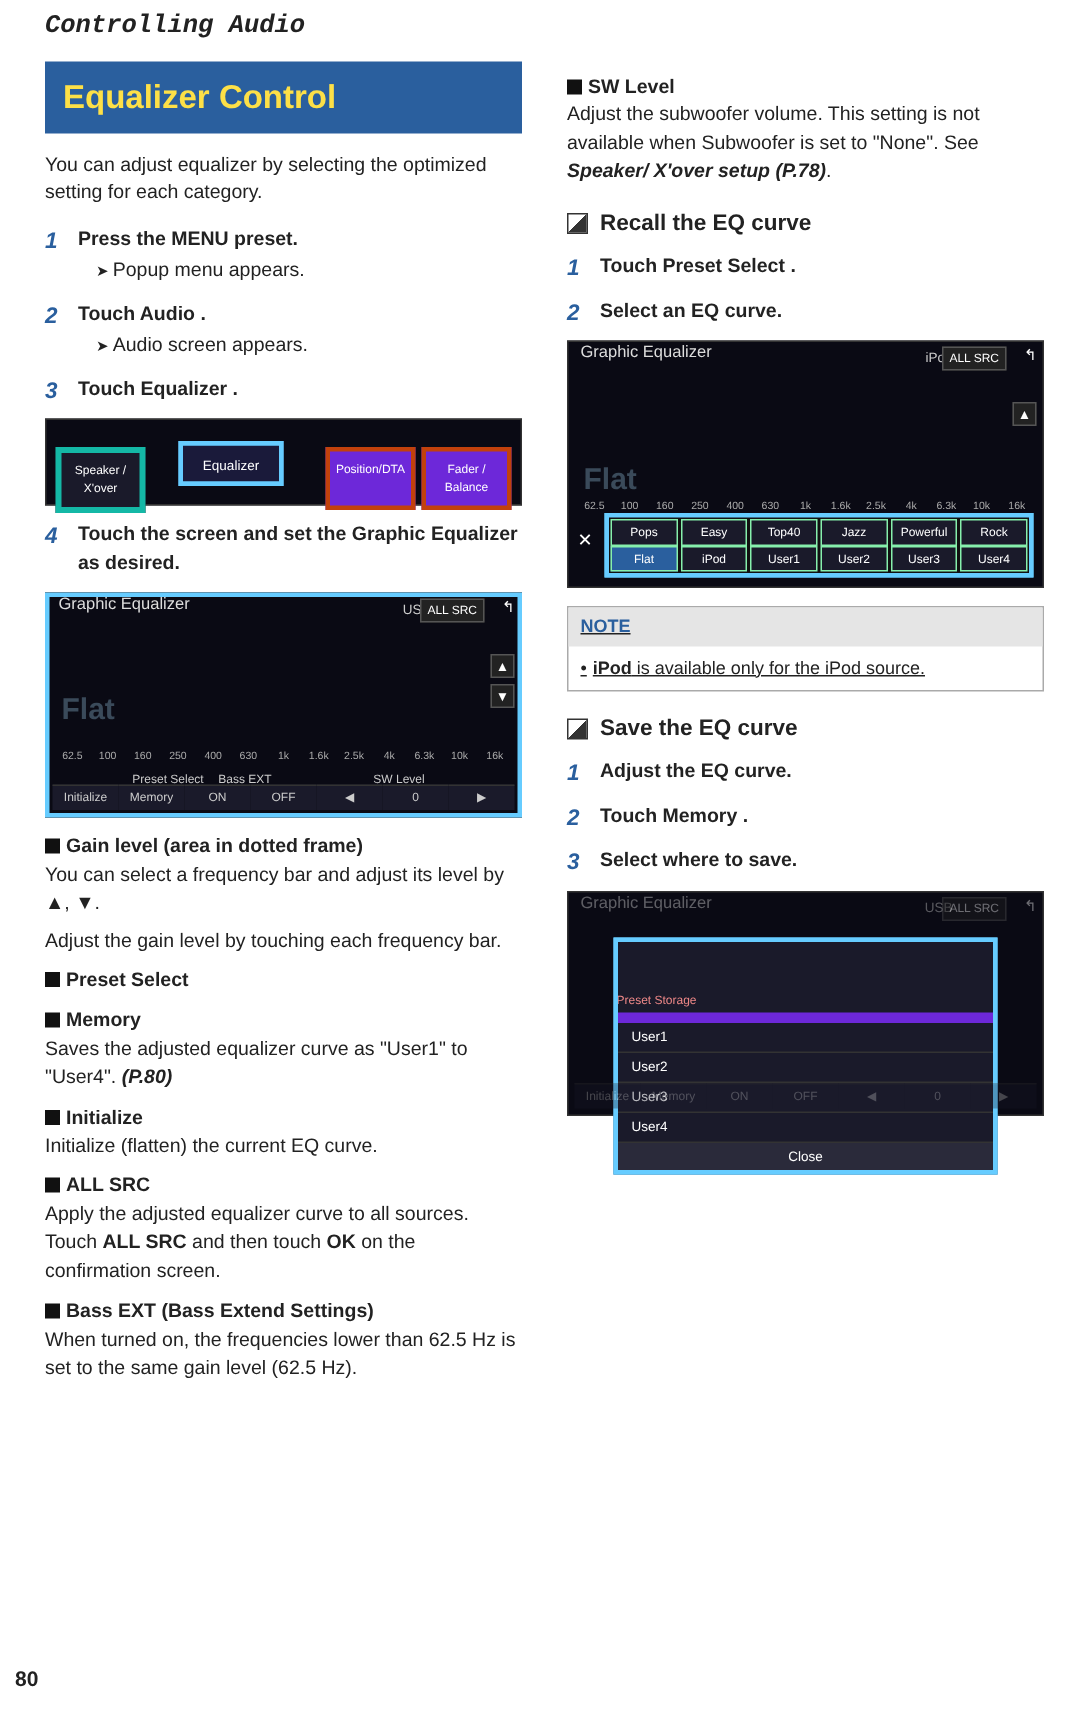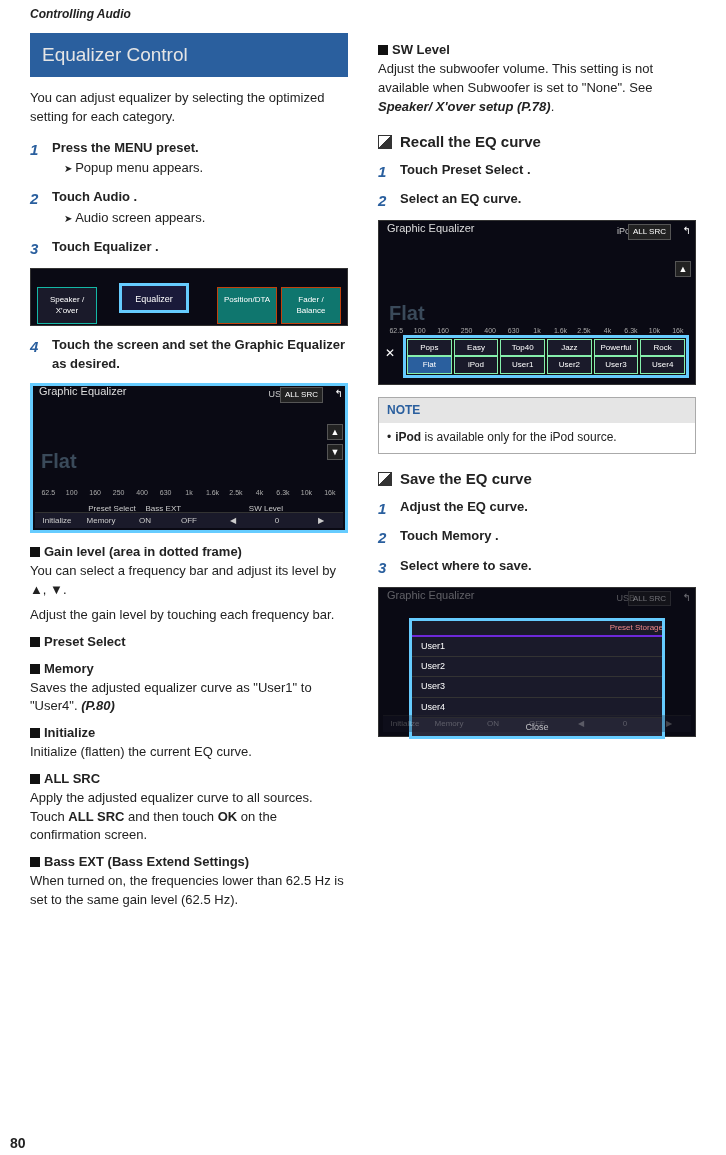--- a/index.html
+++ b/index.html
@@ -1,20 +1,20 @@
 <!DOCTYPE html>
 <html><head>
 <meta charset="utf-8">
 <style>
   * { box-sizing: border-box; margin: 0; padding: 0; }
   body { font-family: "Helvetica Neue", Arial, sans-serif; font-size: 13px; line-height: 1.45; color: #222; width: 726px; padding: 0 30px 30px; }
-  .header-bar { font-style: italic; font-weight: bold; font-size: 12px; padding: 6px 0; }
+  .header-bar { font-style: italic; font-weight: bold; font-size: 17px; padding: 6px 0; font-family: Liberation Mono, monospace; }
   .columns { display: flex; gap: 30px; margin-top: 4px; }
   .col { flex: 1; min-width: 0; }
-  .section-title { background: #2a5f9e; color: #e5e5e5; font-weight: normal; font-size: 19px; padding: 8px 12px; margin-bottom: 12px; }
+  .section-title { background: #2a5f9e; color: #fde047; font-weight: bold; font-size: 22px; padding: 8px 12px; margin-bottom: 12px; }
   .intro { margin-bottom: 12px; }
   .step { display: flex; gap: 8px; margin-bottom: 8px; }
   .step-num { color: #2a5f9e; font-weight: bold; font-style: italic; font-size: 15px; min-width: 14px; }
   .step-body { flex: 1; }
   .step-body p { margin-bottom: 2px; }
   .result { padding-left: 12px; margin-top: 2px; }
   .result::before { content: "➤ "; font-size: 10px; }
   .bt { font-weight: bold; }
   .img-placeholder { background: #0a0a14; color: #fff; font-size: 10px; position: relative; margin: 4px 0 10px; border: 1px solid #333; }
   .img-placeholder.small { height: 58px; }
@@ -32,40 +32,40 @@
   .img-placeholder .bottom-controls-u span { flex: 1; text-align: center; color: #ccc; }
   .img-placeholder .updn { position: absolute; right: 4px; top: 40px; display: flex; flex-direction: column; gap: 4px; }
   .img-placeholder .updn span { width: 16px; height: 16px; background: #222; border: 1px solid #555; text-align: center; line-height: 14px; font-size: 9px; }
   .img-placeholder .flat-text { position: absolute; bottom: 56px; left: 10px; font-size: 20px; color: #3a4a5a; font-weight: bold; }
   .img-placeholder .preset-popup { position: absolute; bottom: 6px; left: 24px; right: 6px; background: #111; border: 2px solid #6cf; padding: 2px; }
   .img-placeholder .preset-popup .prow { display: flex; gap: 2px; }
   .img-placeholder .preset-popup .prow span { flex: 1; text-align: center; background: #1a1a2a; border: 1px solid #86efac; padding: 2px 0; font-size: 8px; }
   .img-placeholder .preset-popup .prow span.active { background: #2a5f9e; }
   .img-placeholder .close-x { position: absolute; bottom: 22px; left: 6px; font-size: 12px; color: #fff; }
   .img-placeholder .storage-popup { position: absolute; top: 30px; left: 30px; right: 30px; background: #1a1a2a; border: 2px solid #6cf; }
-  .img-placeholder .storage-popup .sp-title { text-align: right; font-size: 8px; color: #e88; padding: 2px 0; border-bottom: 2px solid #6d28d9; }
+  .img-placeholder .storage-popup .sp-title { text-align: left; font-size: 8px; color: #e88; padding: 2px 0; border-bottom: 7px solid #6d28d9; margin-top: 32px; }
   .img-placeholder .storage-popup .sp-item { font-size: 9px; color: #fff; padding: 3px 10px; border-bottom: 1px solid #333; }
   .img-placeholder .storage-popup .sp-close { text-align: center; font-size: 9px; padding: 3px 0; background: #2a2a3a; }
   .img-placeholder .highlighted-btn { position: absolute; top: 14px; left: 88px; width: 70px; height: 30px; border: 3px solid #6cf; background: #1a1a3a; text-align: center; line-height: 26px; font-size: 9px; }
   .img-placeholder .side-btns { position: absolute; top: 18px; left: 6px; display: flex; gap: 4px; font-size: 8px; }
-  .img-placeholder .side-btns span { background: #1a1a2a; border: 1px solid #14b8a6; padding: 6px 2px; width: 60px; text-align: center; }
+  .img-placeholder .side-btns span { background: #1a1a2a; border: 4px solid #14b8a6; padding: 6px 2px; width: 60px; text-align: center; }
   .img-placeholder .side-btns2 { position: absolute; top: 18px; right: 6px; display: flex; gap: 4px; font-size: 8px; }
-  .img-placeholder .side-btns2 span { background: #0f766e; border: 1px solid #c2410c; padding: 6px 2px; width: 60px; text-align: center; }
+  .img-placeholder .side-btns2 span { background: #6d28d9; border: 3px solid #c2410c; padding: 6px 2px; width: 60px; text-align: center; }
   .sq { display: inline-block; width: 10px; height: 10px; background: #111; margin-right: 4px; vertical-align: -1px; }
   .item-head { margin-top: 8px; }
   .item-head .label { font-weight: bold; }
   .item-desc { margin-bottom: 6px; }
   .ref { font-weight: bold; font-style: italic; }
   .subsection { display: flex; align-items: center; gap: 8px; font-weight: bold; font-size: 15px; margin: 14px 0 8px; }
   .subsection .box-icon { width: 14px; height: 14px; border: 1px solid #333; background: linear-gradient(135deg, #fff 50%, #333 50%); }
-  .note-box { border: 1px solid #aaa; margin-top: 12px; font-size: 12px; }
+  .note-box { border: 1px solid #aaa; margin-top: 12px; font-size: 12px; text-decoration: underline; }
   .note-head { background: #e5e5e5; color: #2a5f9e; font-weight: bold; padding: 4px 8px; }
   .note-body { padding: 6px 8px; }
   .note-body .dot { margin-right: 4px; }
-  .page-num { position: fixed; bottom: 2px; left: 10px; font-weight: bold; font-size: 14px; }
+  .page-num { position: fixed; bottom: 26px; left: 10px; font-weight: bold; font-size: 14px; }
   .highlight-border { outline: 3px solid #6cf; outline-offset: -3px; }
 </style>
 </head>
 <body>
 
 <div class="header-bar">Controlling Audio</div>
 
 <div class="columns">
 
   <div class="col">

